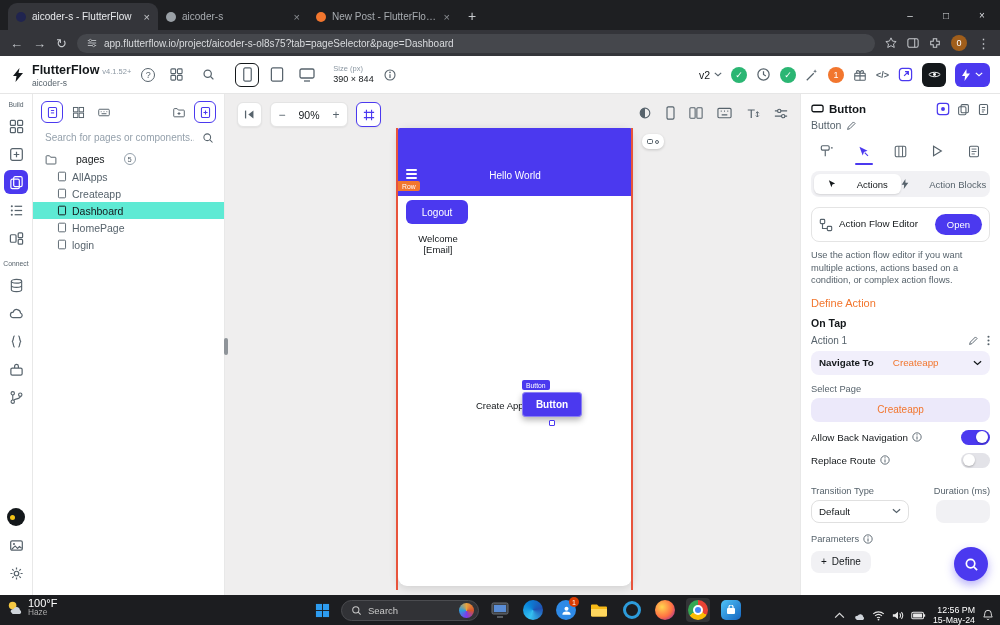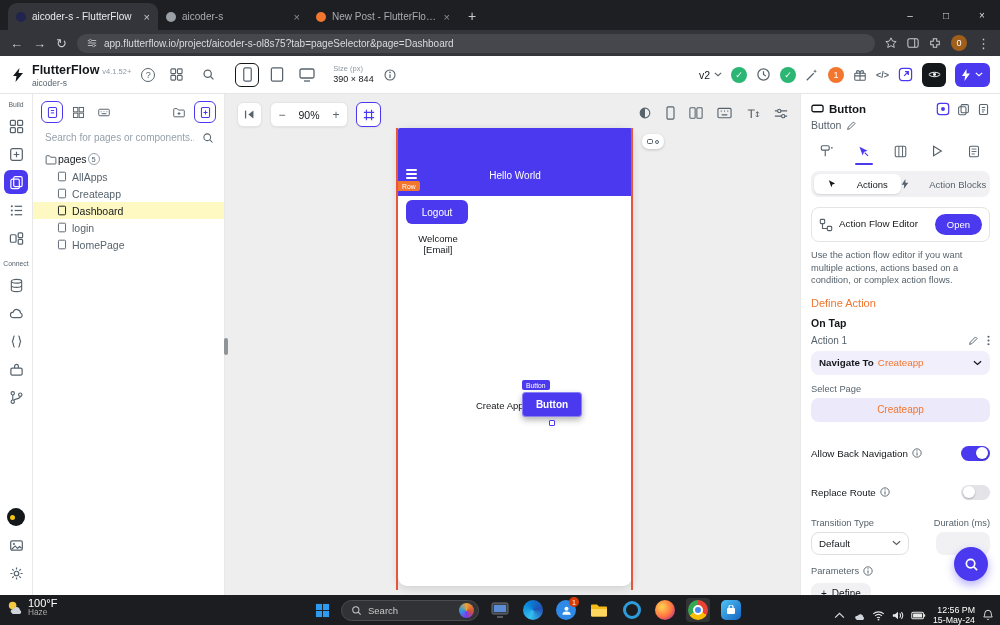--- a/index.html
+++ b/index.html
@@ -59,24 +59,24 @@
   .darkdot::after{content:"";position:absolute;left:3px;top:7px;width:5px;height:5px;border-radius:50%;background:#F5C518}
 
   .pages{width:192px;border-right:1px solid #E8E8E8;background:#fff;display:flex;flex-direction:column}
   .ptools{display:flex;align-items:center;gap:4px;padding:7px 8px 5px}
   .pbtn{width:22px;height:22px;border-radius:6px;display:flex;align-items:center;justify-content:center;color:#57636C}
   .pbtn.sel{border:1.5px solid #4B39EF;color:#4B39EF}
   .psearchrow{display:flex;align-items:center;padding:3px 10px 6px;gap:6px}
   .psearch{flex:1;border:none;outline:none;font-size:10px;color:#57636C;font-family:inherit;background:transparent}
   .psearch::placeholder{color:#95A1AC}
   .tree{font-size:10.5px;color:#57636C}
-  .folderrow{display:flex;align-items:center;gap:1px;padding:3px 0 3px 12px;color:#14181B}
+  .folderrow{display:flex;align-items:center;gap:19px;padding:3px 0 3px 12px;color:#14181B}
   .cnt{min-width:12px;height:12px;border:1px solid #95A1AC;border-radius:50%;font-size:7.5px;display:flex;align-items:center;justify-content:center;color:#57636C;padding:0 1px}
   .prow{display:flex;align-items:center;gap:5px;padding:2.5px 0 2.5px 24px}
-  .prow.sel{background:#fef9c3;color:#14181B}
+  .prow.sel{background:#5eead4;color:#14181B}
   .handle{position:absolute;left:224px;top:244px;width:4px;height:17px;background:#8F9499;border-radius:2px;z-index:5}
 
   
   .canvas{flex:1;position:relative;background:#EFEEEE;overflow:hidden}
   .cvleft{position:absolute;left:12px;top:8px;display:flex;align-items:center;gap:8px}
   .cvbtn{width:25px;height:25px;background:#fff;border:1px solid #E4E4E4;border-radius:6px;display:flex;align-items:center;justify-content:center;color:#57636C;box-shadow:0 1px 2px rgba(0,0,0,.06)}
   .cvbtn.sel{border:1.5px solid #4B39EF;color:#4B39EF}
   .zoomgrp{height:25px;background:#fff;border:1px solid #E4E4E4;border-radius:6px;display:flex;align-items:center;box-shadow:0 1px 2px rgba(0,0,0,.06)}
   .zoomgrp .zb{width:22px;text-align:center;font-size:12px;color:#57636C}
   .zoomv{font-size:10.5px;color:#14181B;width:32px;text-align:center}
@@ -115,27 +115,27 @@
   .pill.on{background:#fff;color:#14181B;box-shadow:0 1px 2px rgba(0,0,0,.12)}
   .flowcard{margin-top:10px;border:1px solid #E4E4E4;border-radius:8px;padding:6px 7px;display:flex;align-items:center;gap:6px}
   .flowlbl{font-size:9.8px;color:#14181B;line-height:1.1}
   .openbtn{margin-left:auto;background:#4B39EF;color:#fff;border:none;border-radius:14px;font-size:9.5px;padding:5px 12px;font-family:inherit}
   .hint{margin:7px 0 0;font-size:9.3px;color:#57636C;line-height:12.5px}
   .dact{margin-top:10px;font-size:11px;font-weight:normal;color:#F2762E}
   .ontap{margin-top:8px;font-size:10.5px;font-weight:bold;color:#14181B}
   .actrow{margin-top:6px;display:flex;align-items:center;color:#57636C}
   .actrow .nm{font-size:10px}
   .actrow .ics{margin-left:auto;display:flex;gap:8px;align-items:center}
-  .navsel{margin-top:5px;background:#F1EFFB;border-radius:8px;height:24px;display:flex;align-items:center;padding:0 8px;gap:4px}
+  .navsel{margin-top:5px;background:#F1EFFB;border-radius:8px;height:24px;display:flex;align-items:center;padding:0 8px;gap:19px}
   .navk{font-size:9.8px;font-weight:bold;color:#14181B}
   .navt{font-size:9.8px;color:#F2762E}
   .navsel svg{margin-left:auto}
   .slbl{margin-top:9px;font-size:9.3px;color:#57636C;display:flex;align-items:center;gap:4px}
   .pagebtn{margin-top:4px;background:#ECE9FA;border-radius:8px;height:24px;display:flex;align-items:center;justify-content:center;font-size:10px;color:#F2762E}
-  .trow{margin-top:24px;display:flex;align-items:center}
+  .trow{margin-top:8px;display:flex;align-items:center}
   .trl{display:flex;align-items:center;gap:4px;font-size:9.8px;color:#14181B}
   .toggle{margin-left:auto;width:29px;height:15px;border-radius:8px;position:relative}
   .toggle.onn{background:#4B39EF}
   .toggle.off{background:#E3E3E8}
   .knob{position:absolute;top:1.5px;width:12px;height:12px;background:#fff;border-radius:50%;box-shadow:0 1px 2px rgba(0,0,0,.25)}
   .toggle.onn .knob{right:2px}
   .toggle.off .knob{left:2px}
   .twocol{margin-top:18px;display:flex;justify-content:space-between;font-size:9.3px;color:#57636C}
   .ctrls{margin-top:4px;display:flex;justify-content:space-between;align-items:center}
   .tsel{width:98px;height:23px;border:1px solid #E0E0E0;border-radius:8px;display:flex;align-items:center;padding:0 7px;font-size:9.8px;color:#14181B}
@@ -476,27 +476,27 @@
         <div class="prow sel">
           <svg width="10" height="11" viewBox="0 0 12 14">
               <rect x="1.5" y="1.5" width="9" height="11" rx="1.2" fill="none" stroke="currentColor" stroke-width="1.2"></rect>
             </svg>
           <span>Dashboard</span>
         </div>
         <div class="prow">
           <svg width="10" height="11" viewBox="0 0 12 14">
               <rect x="1.5" y="1.5" width="9" height="11" rx="1.2" fill="none" stroke="currentColor" stroke-width="1.2"></rect>
             </svg>
-          <span>login</span>
+          <span>HomePage</span>
         </div>
         <div class="prow">
           <svg width="10" height="11" viewBox="0 0 12 14">
               <rect x="1.5" y="1.5" width="9" height="11" rx="1.2" fill="none" stroke="currentColor" stroke-width="1.2"></rect>
             </svg>
-          <span>HomePage</span>
+          <span>login</span>
         </div>
       </div>
     </div>
 
     <div class="handle"></div>
 
     <div class="canvas">
       <div class="cvleft">
         <span class="cvbtn">
             <svg width="11" height="11" viewBox="0 0 14 12">

